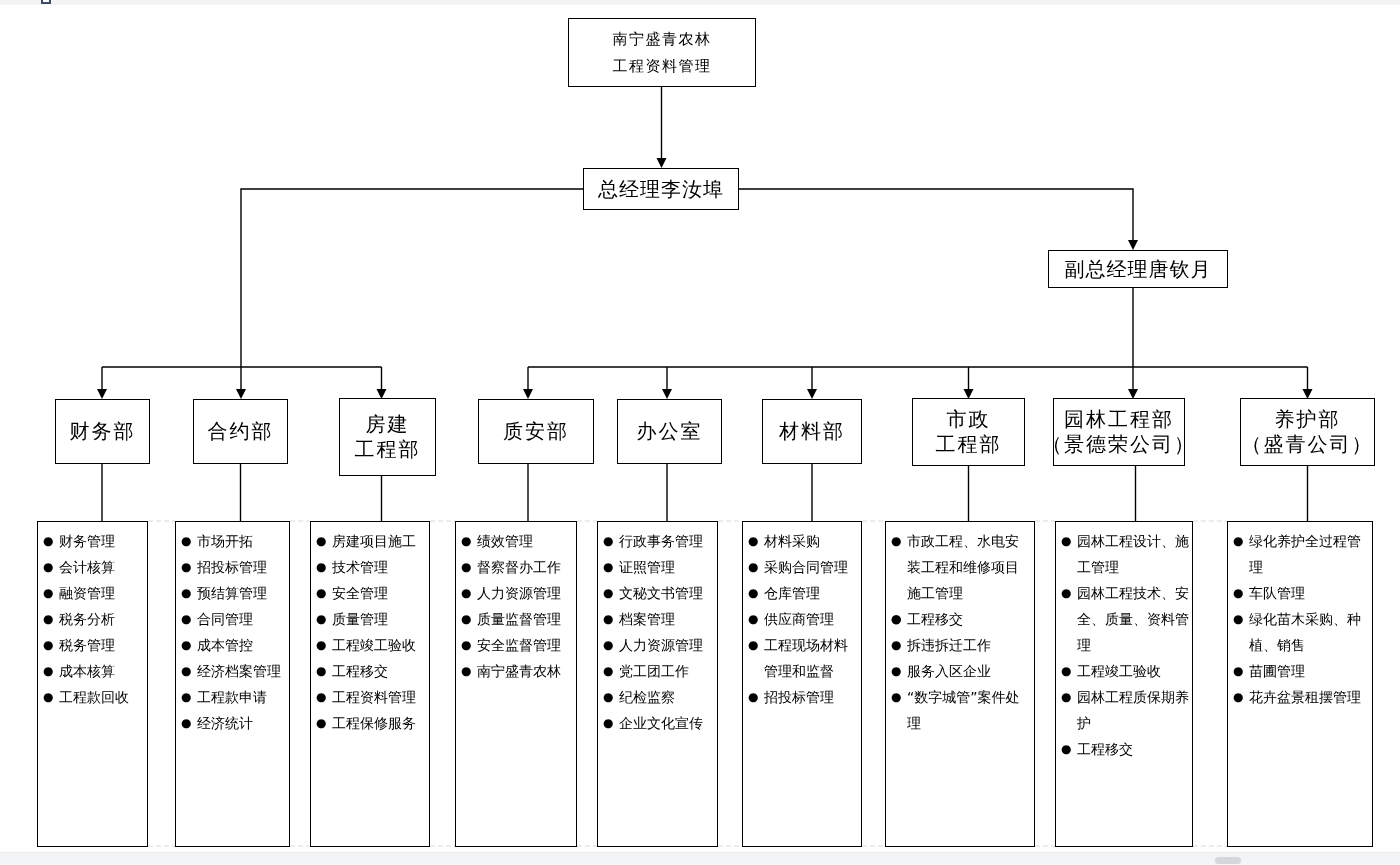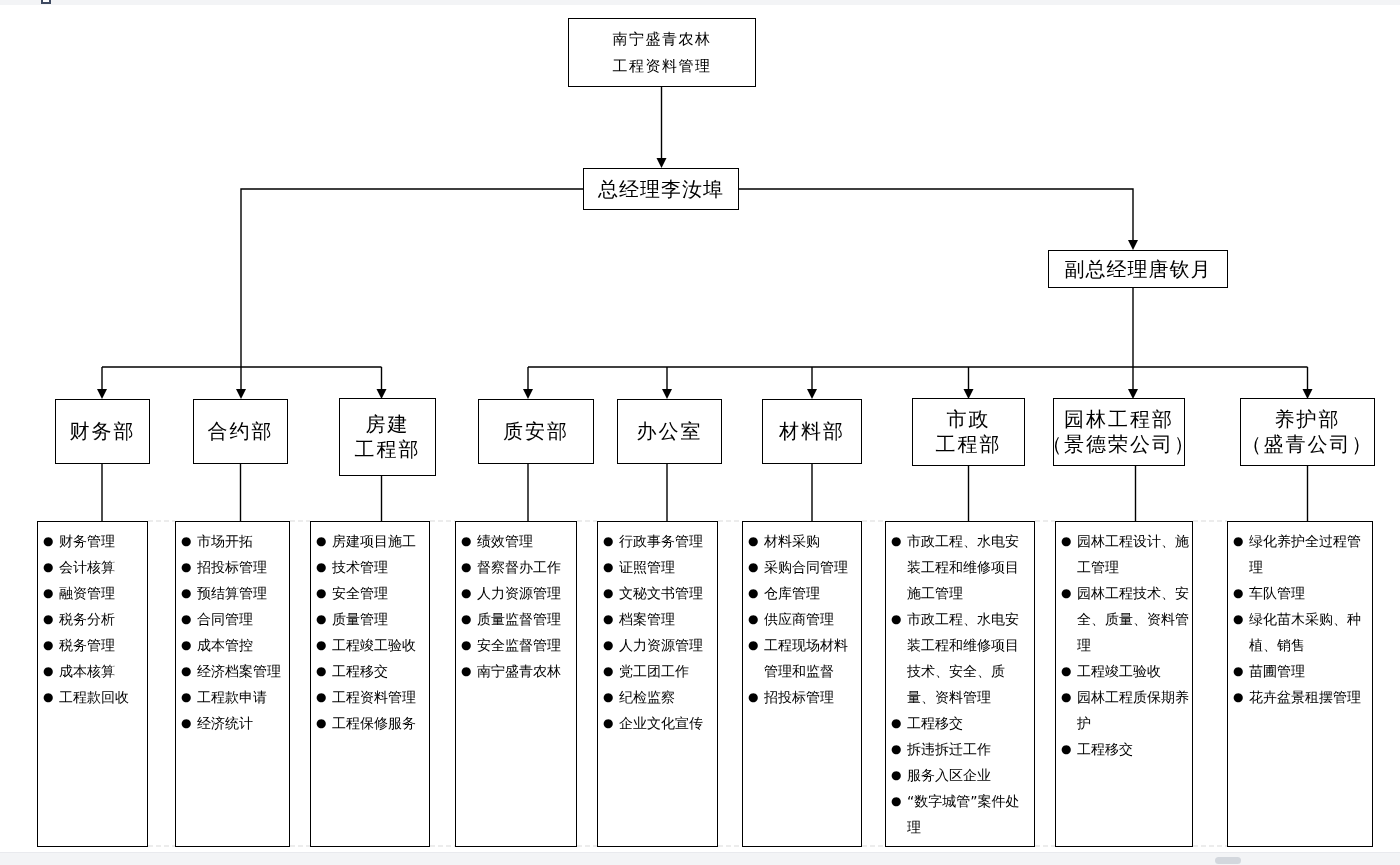--- a/index.html
+++ b/index.html
@@ -217,21 +217,21 @@
       <li><span class="b">●</span><span class="t">采购合同管理</span></li>
       <li><span class="b">●</span><span class="t">仓库管理</span></li>
       <li><span class="b">●</span><span class="t">供应商管理</span></li>
       <li><span class="b">●</span><span class="t">工程现场材料管理和监督</span></li>
       <li><span class="b">●</span><span class="t">招投标管理</span></li>
     </ul>
   </div>
 <div class="duties" style="left:885px;width:150px">
     <ul>
       <li><span class="b">●</span><span class="t">市政工程、水电安装工程和维修项目施工管理</span></li>
-      <li><span class="b">●</span><span class="t">市政工程、水电安装工程和维修项目技术、安全、质量、资料管理</span></li>
+      <li><span class="b">●</span></li>
       <li><span class="b">●</span><span class="t">工程移交</span></li>
       <li><span class="b">●</span><span class="t">拆违拆迁工作</span></li>
       <li><span class="b">●</span><span class="t">服务入区企业</span></li>
       <li><span class="b">●</span><span class="t">“数字城管”案件处理</span></li>
     </ul>
   </div>
 <div class="duties" style="left:1055px;width:138px">
     <ul>
       <li><span class="b">●</span><span class="t">园林工程设计、施工管理</span></li>
       <li><span class="b">●</span><span class="t">园林工程技术、安全、质量、资料管理</span></li>

